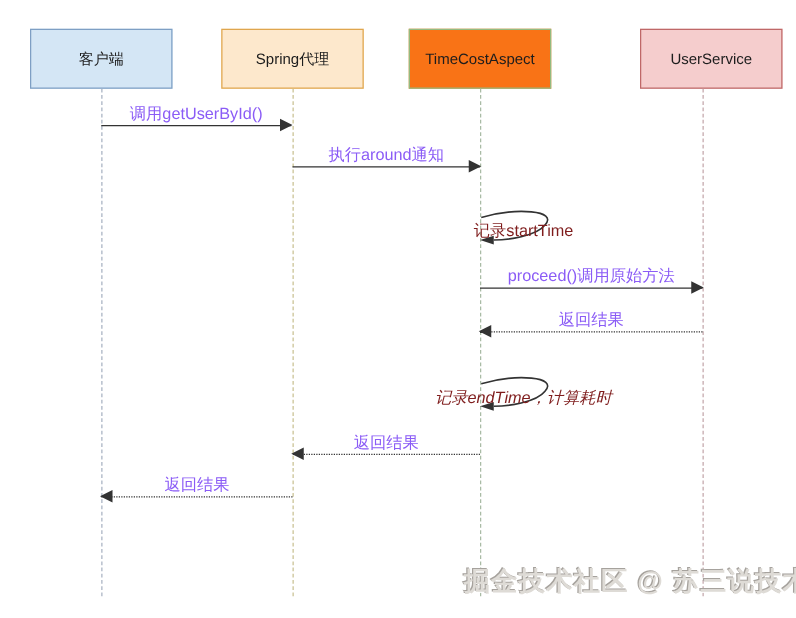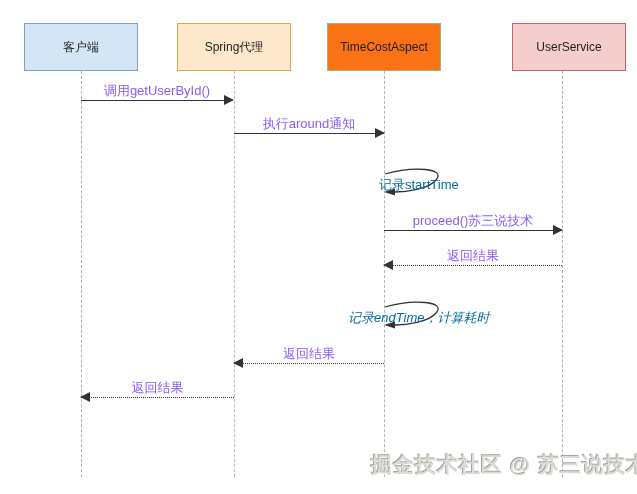--- a/index.html
+++ b/index.html
@@ -41,21 +41,21 @@
     border-top:5px solid transparent; border-bottom:5px solid transparent;
   }
   .arrow-left {
     left:-1px;
     border-right:10px solid #333333;
     border-top:5px solid transparent; border-bottom:5px solid transparent;
   }
 
   .self-loop { position:absolute; }
   .self-label {
-    position:absolute; font-size:13px; color:#0369a1; white-space:nowrap;
+    position:absolute; font-size:13px; color:#7f1d1d; white-space:nowrap;
     height:16px; line-height:16px;
   }
 
   .watermark {
     position:absolute; left:371px; top:451px;
     font-size:21px; font-weight:bold; letter-spacing:1px; white-space:nowrap;
     color:#dedbd6;
     text-shadow:-1px -1px 0 #a6a29d, 1px 1px 0 #ffffff;
     user-select:none;
   }
@@ -99,21 +99,21 @@
 
   <div class="self-loop" style="left:381px; top:166px; width:74px; height:34px;">
     <svg width="74" height="34" viewBox="0 0 74 34">
       <path d="M 4 8 C 32 0 66 2 55 14 C 48 23 25 26 14 26" stroke="#333333" stroke-width="1.3" fill="none"></path>
       <polygon points="3,26 14,22.5 14,29.5" fill="#333333"></polygon>
     </svg>
   </div>
   <div class="self-label" style="left:379px; top:177px;">记录startTime</div>
 
   <div class="message" style="left:384px; top:213px; width:178px;">
-    <div class="msg-label">proceed()苏三说技术</div>
+    <div class="msg-label">proceed()调用原始方法</div>
     <div class="msg-line solid">
       <span class="arrow arrow-right"></span>
     </div>
   </div>
 
   <div class="message" style="left:384px; top:248px; width:178px;">
     <div class="msg-label">返回结果</div>
     <div class="msg-line dotted">
       <span class="arrow arrow-left"></span>
     </div>

